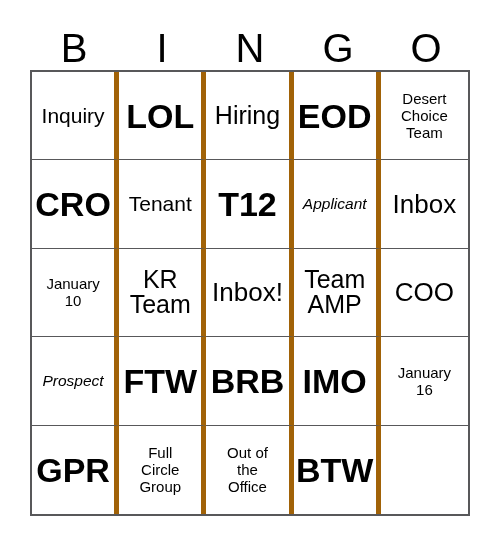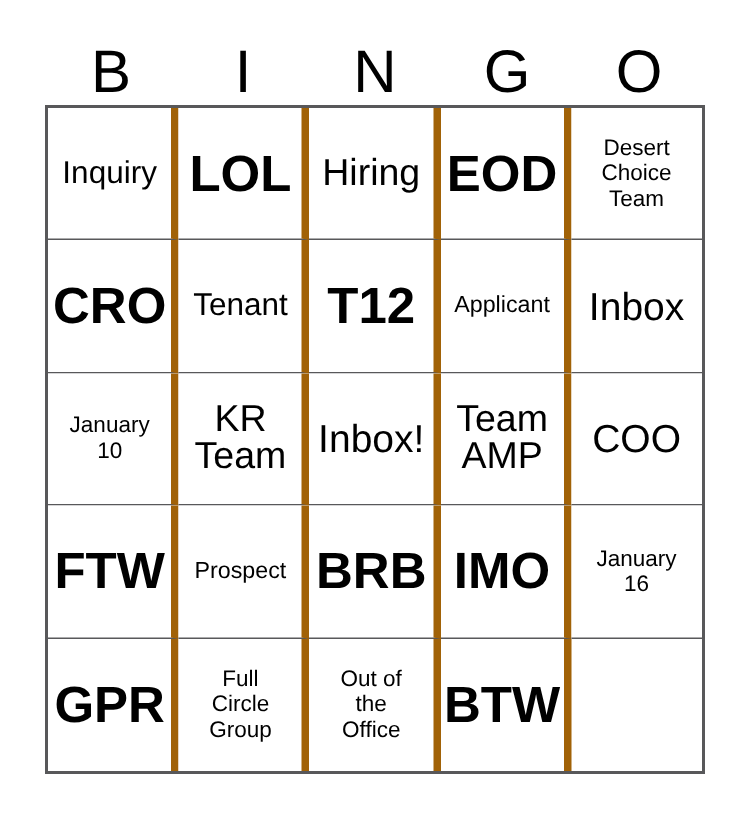--- a/index.html
+++ b/index.html
@@ -84,21 +84,21 @@
     white-space: pre-line;
     color: #000000;
   }
 
   
   .fs-xl   { font-size: 34px; line-height: 1.0; font-weight: bold; }
   .fs-lg   { font-size: 26px; line-height: 1.0; }
   .fs-md   { font-size: 25px; line-height: 1.02; }
   .fs-sm   { font-size: 21px; line-height: 1.06; }
   .fs-xs   { font-size: 15px; line-height: 1.16; }
-  .fs-xxs  { font-size: 15.5px; line-height: 1.18; }
+  .fs-xxs  { font-size: 15.5px; line-height: 1.18; font-style: italic; }
 </style>
 </head>
 <body>
 
 <div id="bingo-card">
 
   <div id="bingo-header">
     <div class="hdr-letter">B</div>
     <div class="hdr-letter">I</div>
     <div class="hdr-letter">N</div>
@@ -151,24 +151,24 @@
         <span class="cell-text fs-lg">Inbox!</span>
       </div>
       <div class="bingo-cell">
         <span class="cell-text fs-md">Team
 AMP</span>
       </div>
       <div class="bingo-cell">
         <span class="cell-text fs-lg">COO</span>
       </div>
       <div class="bingo-cell">
-        <span class="cell-text fs-xl">FTW</span>
+        <span class="cell-text fs-xxs">Prospect</span>
       </div>
       <div class="bingo-cell">
-        <span class="cell-text fs-xxs">Prospect</span>
+        <span class="cell-text fs-xl">FTW</span>
       </div>
       <div class="bingo-cell">
         <span class="cell-text fs-xl">BRB</span>
       </div>
       <div class="bingo-cell">
         <span class="cell-text fs-xl">IMO</span>
       </div>
       <div class="bingo-cell">
         <span class="cell-text fs-xs">January
 16</span>

